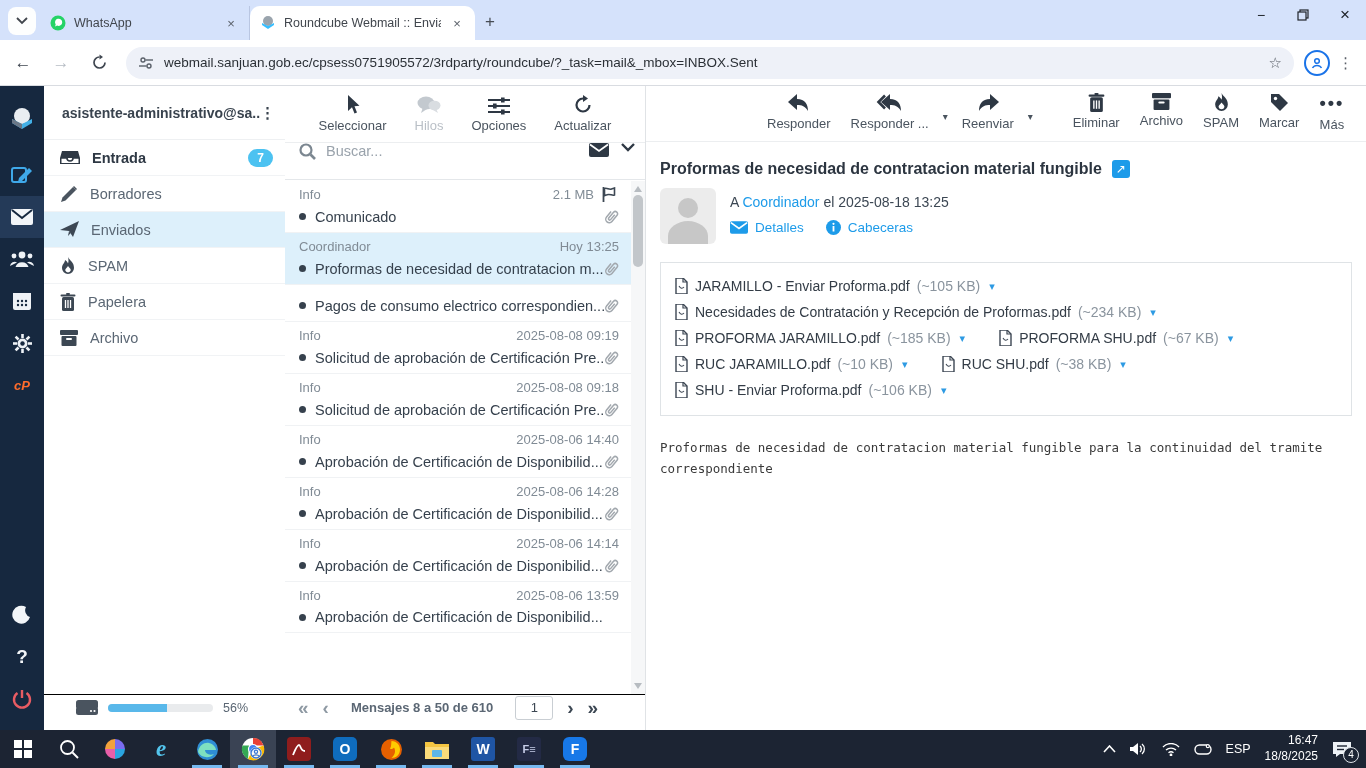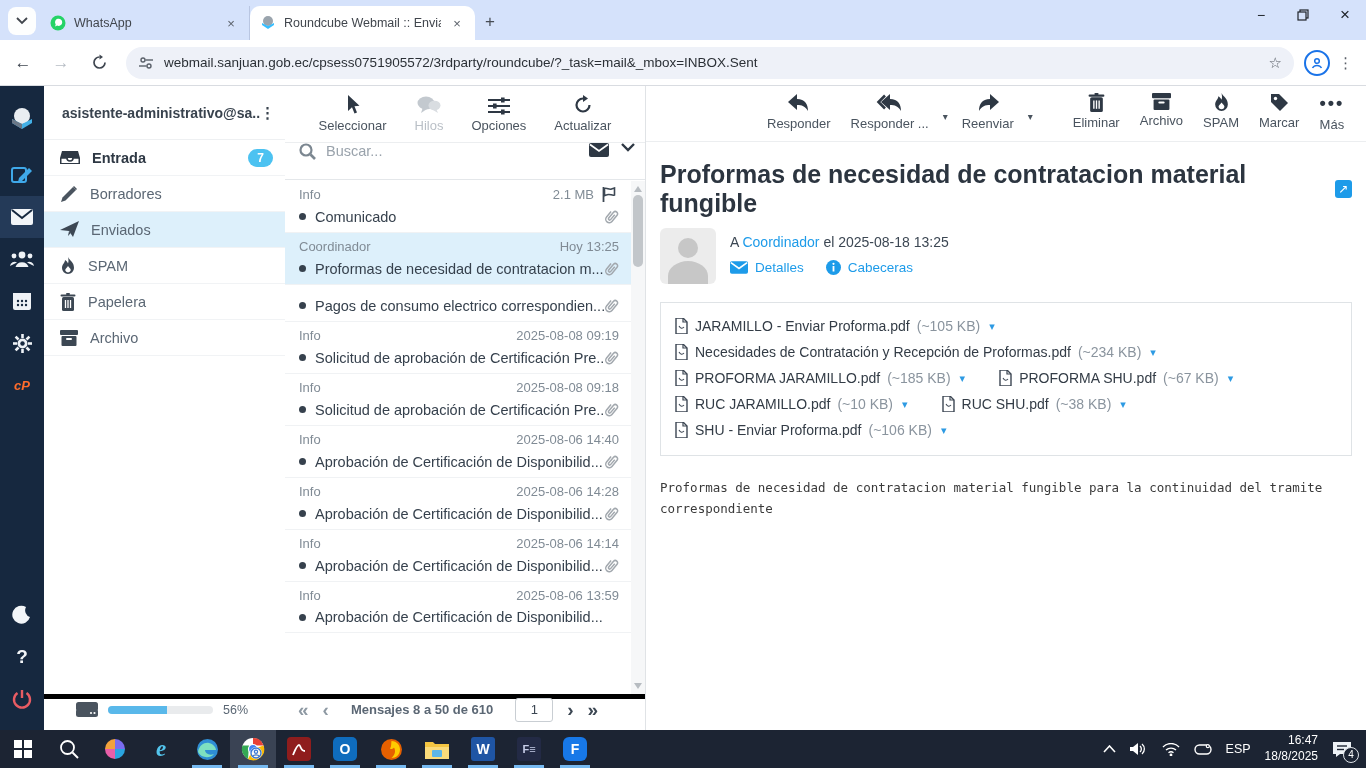--- a/index.html
+++ b/index.html
@@ -61,37 +61,37 @@
   .msg.selected { background:#ddf0fb; }
   .msg .l1 { display:flex; align-items:center; font-size:13px; color:#808b95; }
   .msg .from { flex:1; white-space:nowrap; overflow:hidden; }
   .msg .l2 { display:flex; align-items:center; margin-top:6px; }
   .dot { width:7px; height:7px; border-radius:50%; background:#36414d; margin-right:9px; flex:0 0 7px; }
   .msg .subj { flex:1; font-size:14.5px; color:#36414d; white-space:nowrap; overflow:hidden; }
   .vscroll { position:absolute; top:95px; right:0; width:14px; height:513px; background:#f6f7f8; }
   .vthumb { position:absolute; top:14px; left:2px; width:10px; height:72px; background:#c2c6ca; border-radius:5px; }
   .arr { position:absolute; left:3px; width:0; height:0; border-left:4px solid transparent; border-right:4px solid transparent; }
 
-  .footerbar { position:absolute; left:44px; top:608px; width:601px; height:26px; background:#fff; border-top:5px solid #000000; display:flex; align-items:center; }
+  .footerbar { position:absolute; left:44px; top:608px; width:601px; height:26px; background:#fff; border-top:1px solid #000000; display:flex; align-items:center; }
   .quota { display:flex; align-items:center; gap:10px; margin-left:32px; width:180px; }
   .qbar { width:105px; height:8px; background:#e9ebed; border-radius:4px; overflow:hidden; }
   .qfill { height:8px; background:#59b8ea; }
   .qtext { font-size:12.5px; color:#5b6774; }
   .pager { display:flex; align-items:center; margin-left:42px; gap:14px; }
   .pgbtn { font-size:19px; font-weight:bold; color:#8e99a3; line-height:1; }
   .pgbtn.dark { color:#3c4753; }
   .pglabel { font-size:13px; font-weight:bold; color:#5b6774; margin:0 8px; }
   .pginput { width:38px; height:24px; border:1px solid #c9ced3; border-radius:3px; text-align:center; font-size:13px; color:#3c4753; font-family:"Liberation Sans",sans-serif; }
 
   .reader { position:absolute; left:645px; top:0; width:721px; height:644px; background:#fff; border-left:1px solid #e0e3e6; }
   .rtoolbar { height:56px; border-bottom:1px solid #eceef0; display:flex; align-items:flex-start; padding:7px 0 0 115px; gap:8px; }
   .rtb { display:flex; flex-direction:column; align-items:center; gap:3px; font-size:13px; color:#4a545f; padding:0 6px; }
   .caret-sm { font-size:10px; color:#4a545f; margin-top:18px; }
   .subjrow { display:flex; align-items:center; padding:18px 14px 6px 14px; gap:10px; }
-  .subject { font-size:25px; font-weight:bold; color:#2c3540; }
+  .subject { font-size:16px; font-weight:bold; color:#2c3540; }
   .extlink { width:18px; height:18px; background:#1d9be9; border-radius:3px; color:#fff; font-size:12px; display:flex; align-items:center; justify-content:center; }
   .sender { display:flex; padding:4px 14px; gap:14px; }
   .avatar { width:56px; height:56px; border-radius:6px; background:#ececec; position:relative; overflow:hidden; flex:0 0 56px; }
   .av-head { position:absolute; left:18px; top:10px; width:20px; height:20px; border-radius:50%; background:#c7c7c7; }
   .av-body { position:absolute; left:8px; top:33px; width:40px; height:30px; border-radius:50% 50% 0 0; background:#c7c7c7; }
   .toline { font-size:14px; color:#3c4753; margin-top:6px; }
   .toline a { color:#1d9be9; text-decoration:none; }
   .metalinks { display:flex; gap:22px; margin-top:10px; align-items:center; }
   .metalink { display:flex; gap:7px; align-items:center; font-size:13.5px; color:#1d9be9; }
   .attbox { margin:14px 14px 0 14px; border:1px solid #dfe3e6; padding:10px 14px 12px 14px; }

